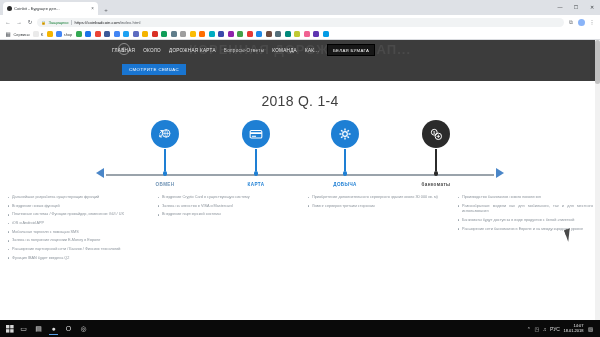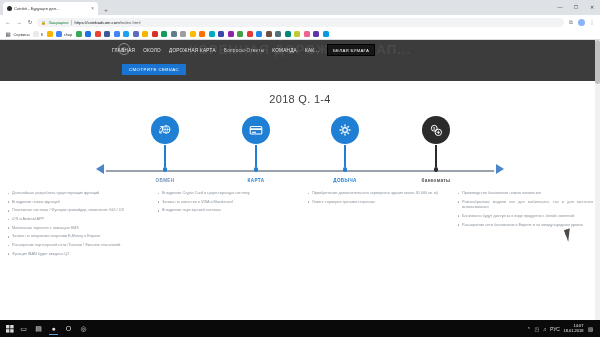--- a/index.html
+++ b/index.html
@@ -62,21 +62,21 @@
            font-size: 7px; display: flex; align-items: center; justify-content: center; }
   .nav { position: absolute; left: 112px; top: 4px; display: flex; align-items: center; gap: 8px; }
   .nav a { font-size: 4.6px; color: #e8e8e8; letter-spacing: 0.3px; text-decoration: none; white-space: nowrap; }
   .nav a.soft { color: #c8c8c8; }
   .wpbtn { background: #171717; border: 1px solid #000; color: #fff;
            font-size: 4.3px; padding: 2.5px 5px; letter-spacing: 0.3px; white-space: nowrap; }
   .cta { position: absolute; left: 122px; top: 24px; background: #1975d1; color: #fff;
          font-size: 4.4px; padding: 3px 7px; letter-spacing: 0.4px; white-space: nowrap; }
 
   .roadmap { position: relative; padding-top: 12px; height: 239px; }
-  .rm-title { text-align: center; font-size: 11px; color: #3f3f3f; letter-spacing: 0.3px; }
+  .rm-title { text-align: center; font-size: 14px; color: #3f3f3f; letter-spacing: 0.3px; }
 
   .timeline { position: relative; margin-top: 11px; height: 62px; }
   .axis { position: absolute; left: 106px; right: 106px; top: 54px; height: 1.6px; background: #9aa3ab; }
   .arrow { position: absolute; top: 48px; width: 0; height: 0; }
   .arrow.left { left: 96px; border-top: 5px solid transparent; border-bottom: 5px solid transparent; border-right: 8px solid #4a86c8; }
   .arrow.right { right: 96px; border-top: 5px solid transparent; border-bottom: 5px solid transparent; border-left: 8px solid #4a86c8; }
 
   .pin { position: absolute; top: 0; width: 28px; margin-left: -14px; text-align: center; }
   .pin .bulb { width: 28px; height: 28px; border-radius: 50%; display: flex; align-items: center;
                justify-content: center; position: relative; }

